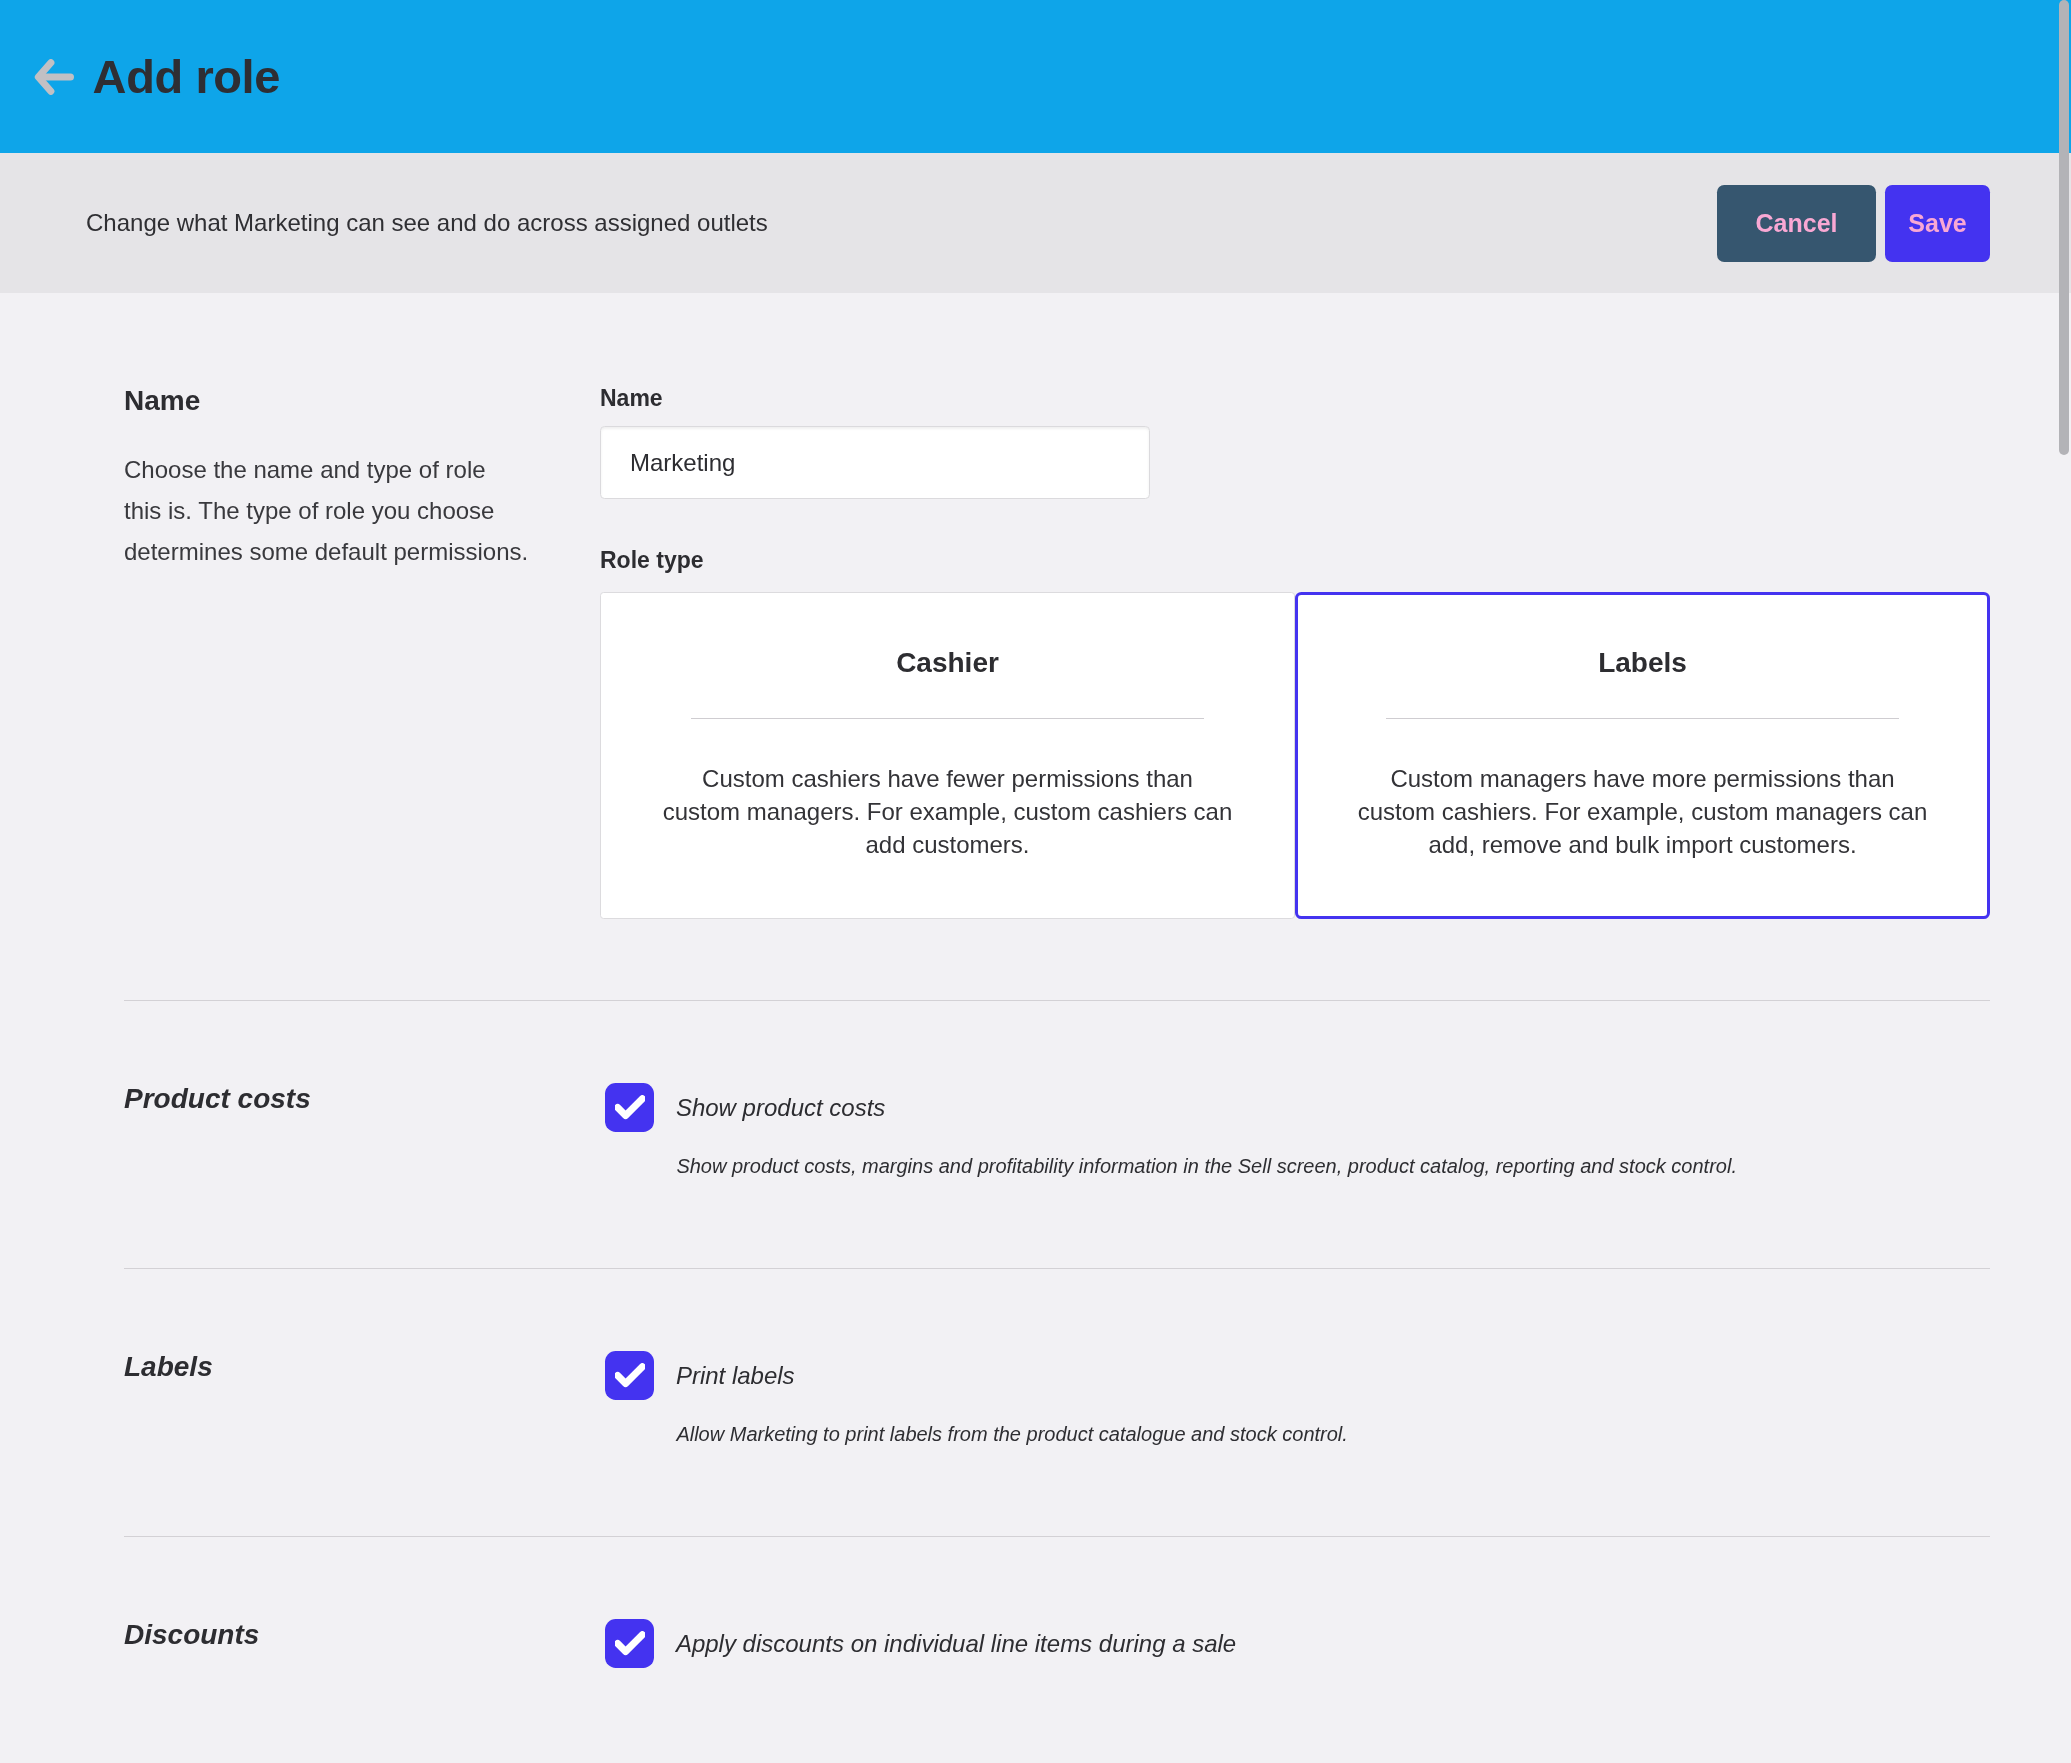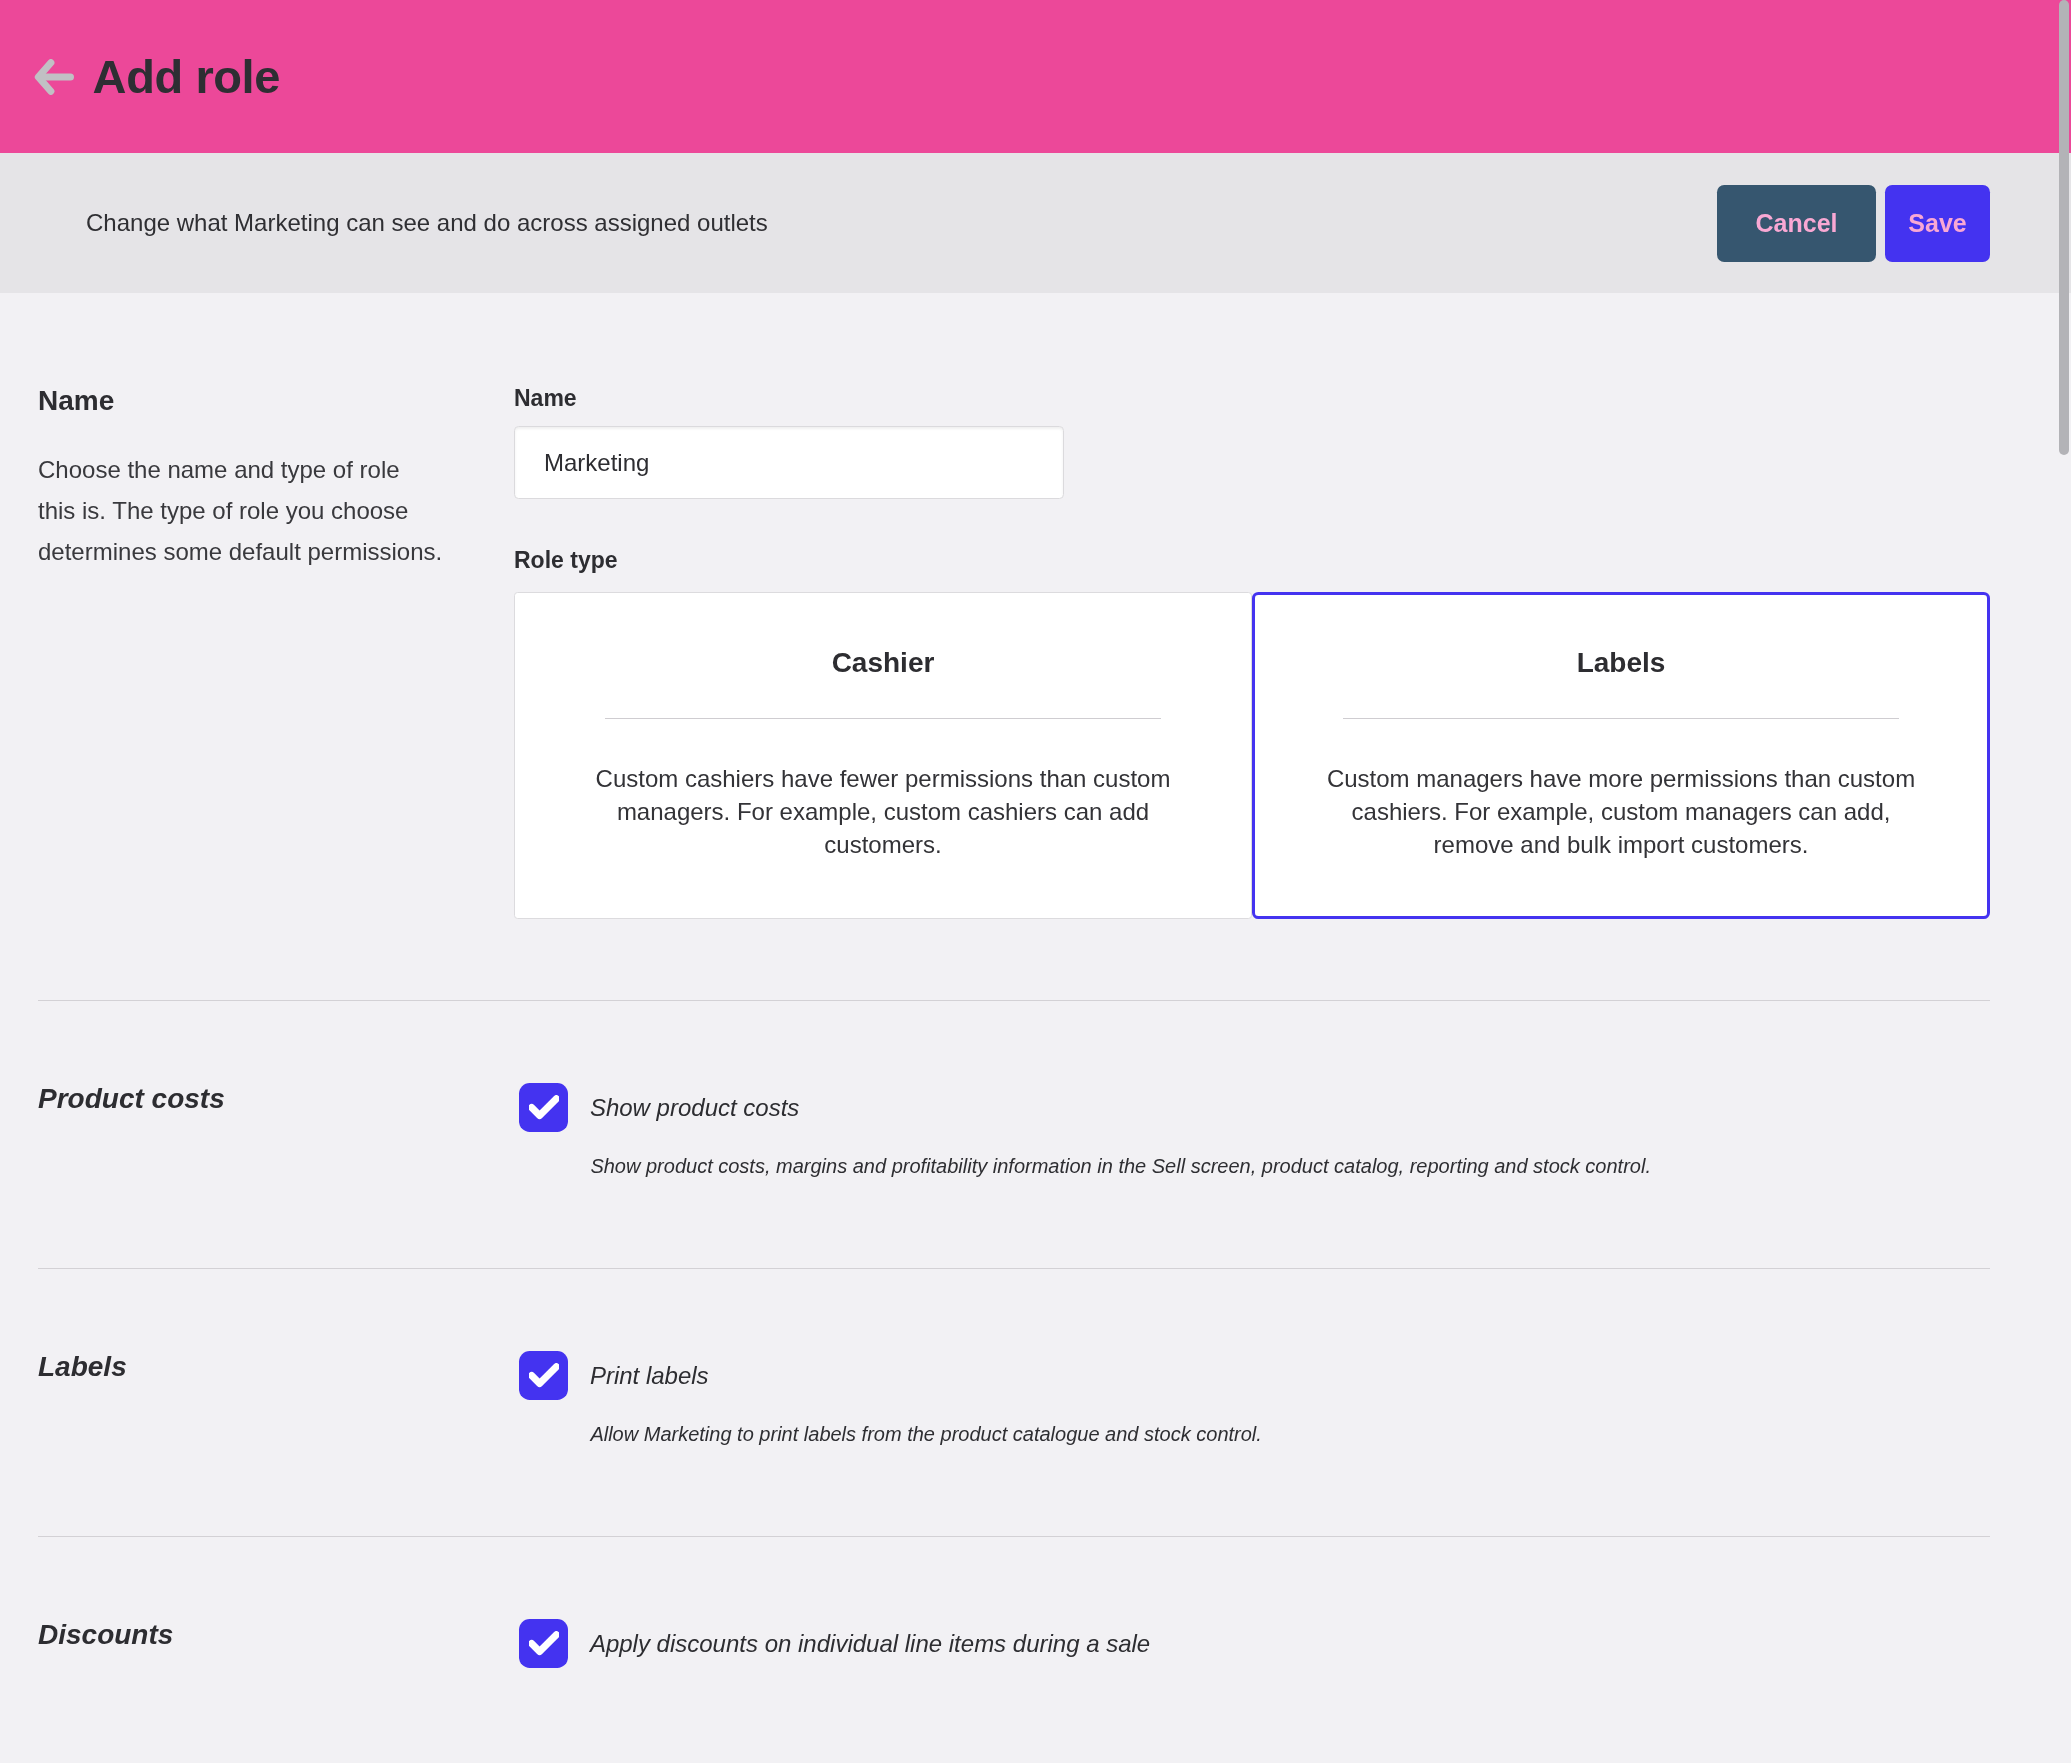--- a/index.html
+++ b/index.html
@@ -13,21 +13,21 @@
     position: relative;
     overflow: hidden;
   }
 
   
   .page-header {
     height: 153px;
     display: flex;
     align-items: center;
     padding-left: 29.6px;
-    background: #ec4899;
+    background: #0ea5e9;
   }
   .back-btn {
     width: 47px; height: 47px;
     display: flex; align-items: center; justify-content: center;
     cursor: pointer;
     margin-right: 16px;
   }
   .page-title {
     font-size: 47px;
     font-weight: 800;
@@ -58,21 +58,21 @@
     color: #f9a8d4;
     cursor: pointer;
     display: inline-flex;
     align-items: center;
     justify-content: center;
   }
   .btn-cancel { background: #36566f; width: 159px; margin-right: 9px; }
   .btn-save   { background: #4433f0; width: 105px; }
 
   
-  .content { padding: 0 81px 0 38px; }
+  .content { padding: 0 81px 0 104px; margin-left: 20px; }
   .section-row { display: flex; }
   .section-left { width: 476px; flex: 0 0 476px; }
   .section-right { flex: 1; }
 
   .section-heading {
     font-size: 28px;
     font-weight: 700;
     color: #2d2d31;
   }
   .section-divider {

